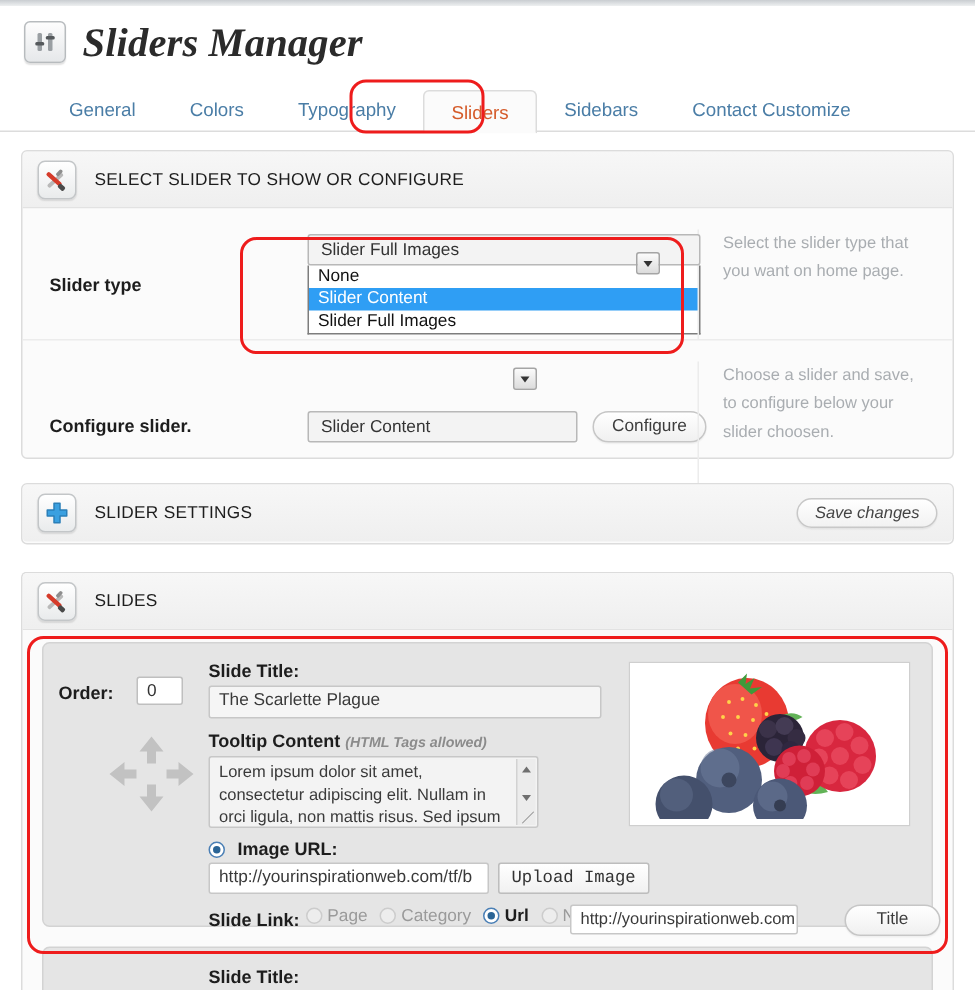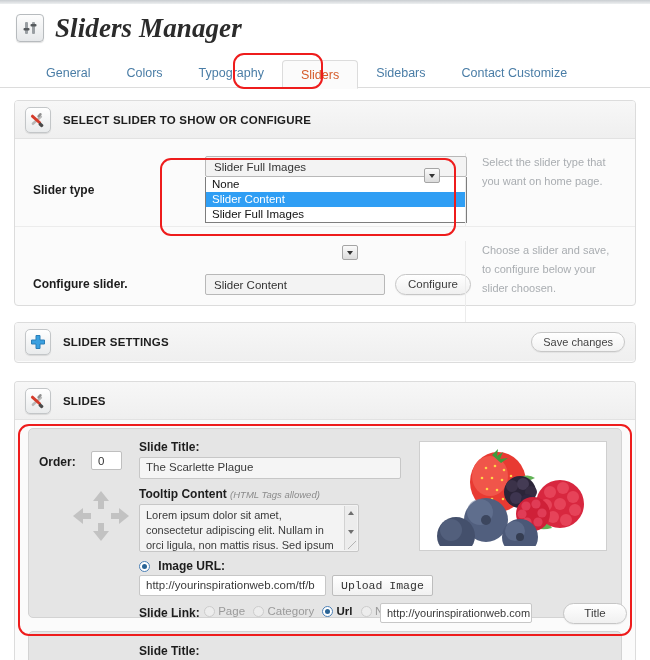--- a/index.html
+++ b/index.html
@@ -66,31 +66,31 @@
     border-bottom:1px solid #e2e2e2; border-radius:3px 3px 0 0;
     position:relative;
   }
   .sect-icon {
     width:26px; height:26px; border:1px solid #c3c6c8; border-radius:5px;
     background:linear-gradient(to bottom,#ffffff,#e9ebec);
     display:flex; align-items:center; justify-content:center; flex:0 0 auto;
     box-shadow:0 1px 1px rgba(0,0,0,.1);
   }
   .sect-title {
-    font-size:11.5px; font-weight:bold; color:#1d1d1d;
+    font-size:11.5px; font-weight:normal; color:#1d1d1d;
     margin-left:12px; letter-spacing:.2px;
   }
   .head-btn {
     position:absolute; right:10px; top:9px;
     height:20px; padding:0 11px; line-height:19px;
     font-size:11px; color:#444;
     background:linear-gradient(to bottom,#ffffff,#f2f2f2);
     border:1px solid #c8c8c8; border-radius:10px;
     box-shadow:0 1px 1px rgba(0,0,0,.06);
-    cursor:pointer; white-space:nowrap;
+    cursor:pointer; white-space:nowrap;font-style:italic;
   }
 
   
   #panel-select { top:100px; height:206px; }
   .row {
     display:flex; align-items:center;
     border-bottom:1px solid #ececec;
     min-height:64px; padding:14px 0 0 0;
   }
   .row:last-child { border-bottom:none; }
@@ -166,21 +166,21 @@
   .order-box {
     position:absolute; left:62px; top:22px; width:31px; height:19px;
     background:#fff; border:1px solid #bfbfbf; border-radius:2px;
     font-size:11.5px; color:#333; line-height:18px; padding-left:6px;
   }
   .move-arrows { position:absolute; left:42px; top:60px; width:60px; height:54px; }
 
   .fld-label {
     position:absolute; font-size:12px; font-weight:bold; color:#1d1d1d;
   }
-  .note-italic { font-style:italic; font-weight:normal; font-size:9.5px; color:#8b8b8b; }
+  .note-italic { font-style:italic; font-weight:bold; font-size:9.5px; color:#8b8b8b; }
 
   .text-input {
     position:absolute; background:#f5f5f5; border:1px solid #c7c7c7; border-radius:2px;
     font-size:11.5px; color:#3a3a3a; line-height:1; padding:0 0 0 6px;
     display:flex; align-items:center;
   }
   .textarea {
     position:absolute; background:#f3f3f3; border:1px solid #c7c7c7; border-radius:2px;
     font-size:11px; color:#3a3a3a; line-height:15px; padding:3px 18px 0 6px;
     overflow:hidden;

